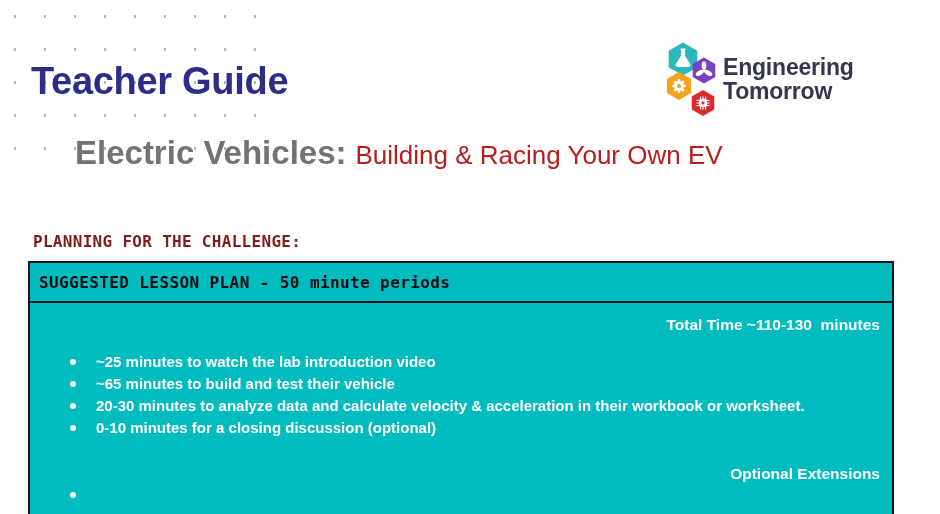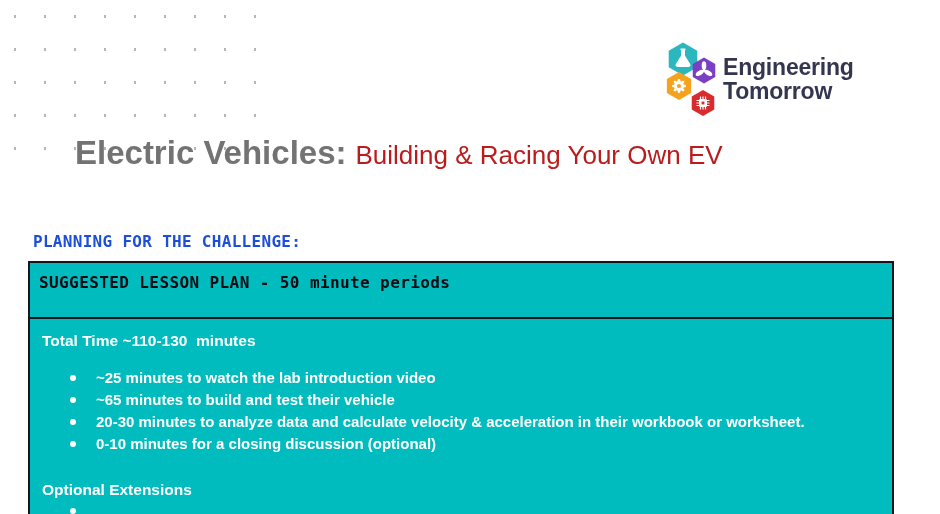--- a/index.html
+++ b/index.html
@@ -22,53 +22,54 @@
     margin-left:5px; margin-top:19px;
     font-size:23px; line-height:24px; font-weight:600;
     color:#34364f; letter-spacing:-0.2px; white-space:nowrap;
   }
   .subtitle { position:absolute; left:75px; top:134px; white-space:nowrap; }
   .subtitle-primary { font-size:33px; font-weight:600; color:#737373; }
   .subtitle-secondary { font-size:26px; font-weight:500; color:#b91c1c; margin-left:9px;text-align:right; }
   .section-heading {
     position:absolute; left:33px; top:232px;
     font-family:"DejaVu Sans Mono","Liberation Mono",monospace;
-    font-size:16px; font-weight:bold; letter-spacing:0.3px; color:#1d4ed8;
+    font-size:16px; font-weight:bold; letter-spacing:0.3px; color:#7f1d1d;
   }
   .lesson-box {
     position:absolute; left:28px; top:261px; width:866px; height:280px;
     box-sizing:border-box; background:#00bcbf; border:2px solid #15151f;
   }
   .lesson-box-header {
-    padding:10px 9px 25px 9px;
+    padding:10px 9px 9px 9px;
     border-bottom:2px solid #15151f;
     font-family:"DejaVu Sans Mono","Liberation Mono",monospace;
     font-size:16px; font-weight:bold; letter-spacing:0.4px; color:#0b0b12;
     white-space:nowrap;
   }
-  .lesson-box-body { padding:12px 12px 0 12px; color:#ffffff; }
+  .lesson-box-body { padding:12px 12px 0 12px; color:#ffffff;text-align:right; }
   .total-time, .ext-heading {
     font-size:15.5px; font-weight:600; line-height:20px; white-space:pre-wrap;
   }
   .ext-heading { margin-top:25px; }
   ul.bullet-list { list-style:none; margin:16px 0 0 0; padding:0; }
   ul.ext-list { margin-top:8px; }
   .bullet-list li {
     display:flex; align-items:center; margin:0 0 0 28px;
     line-height:22px; font-size:15px; font-weight:600; white-space:nowrap;
   }
   .dot { width:6px; height:6px; border-radius:50%; background:#ffffff; margin-right:20px; flex:none; }
 </style>
 </head>
 <body>
 
 <div class="page">
 
   <div class="dot-grid"></div>
 
+  <h1 class="page-title">Teacher Guide</h1>
 
   <div class="logo">
     <svg width="62" height="80" viewBox="0 0 62 80">
 
       <polygon points="27,6.5 41.29,14.75 41.29,31.25 27,39.5 12.71,31.25 12.71,14.75" fill="#2ab7bd"></polygon>
       <g fill="#ffffff">
         <rect x="24.3" y="12.4" width="5.4" height="1.7" rx="0.8"></rect>
         <rect x="25" y="13.5" width="4" height="5"></rect>
         <path d="M25 17.5 h4 v2.3 l5.2 8.2 c0.9 1.5 -0.2 3 -1.9 3 h-10.6 c-1.7 0 -2.8 -1.5 -1.9 -3 l5.2 -8.2 z"></path>
       </g>

